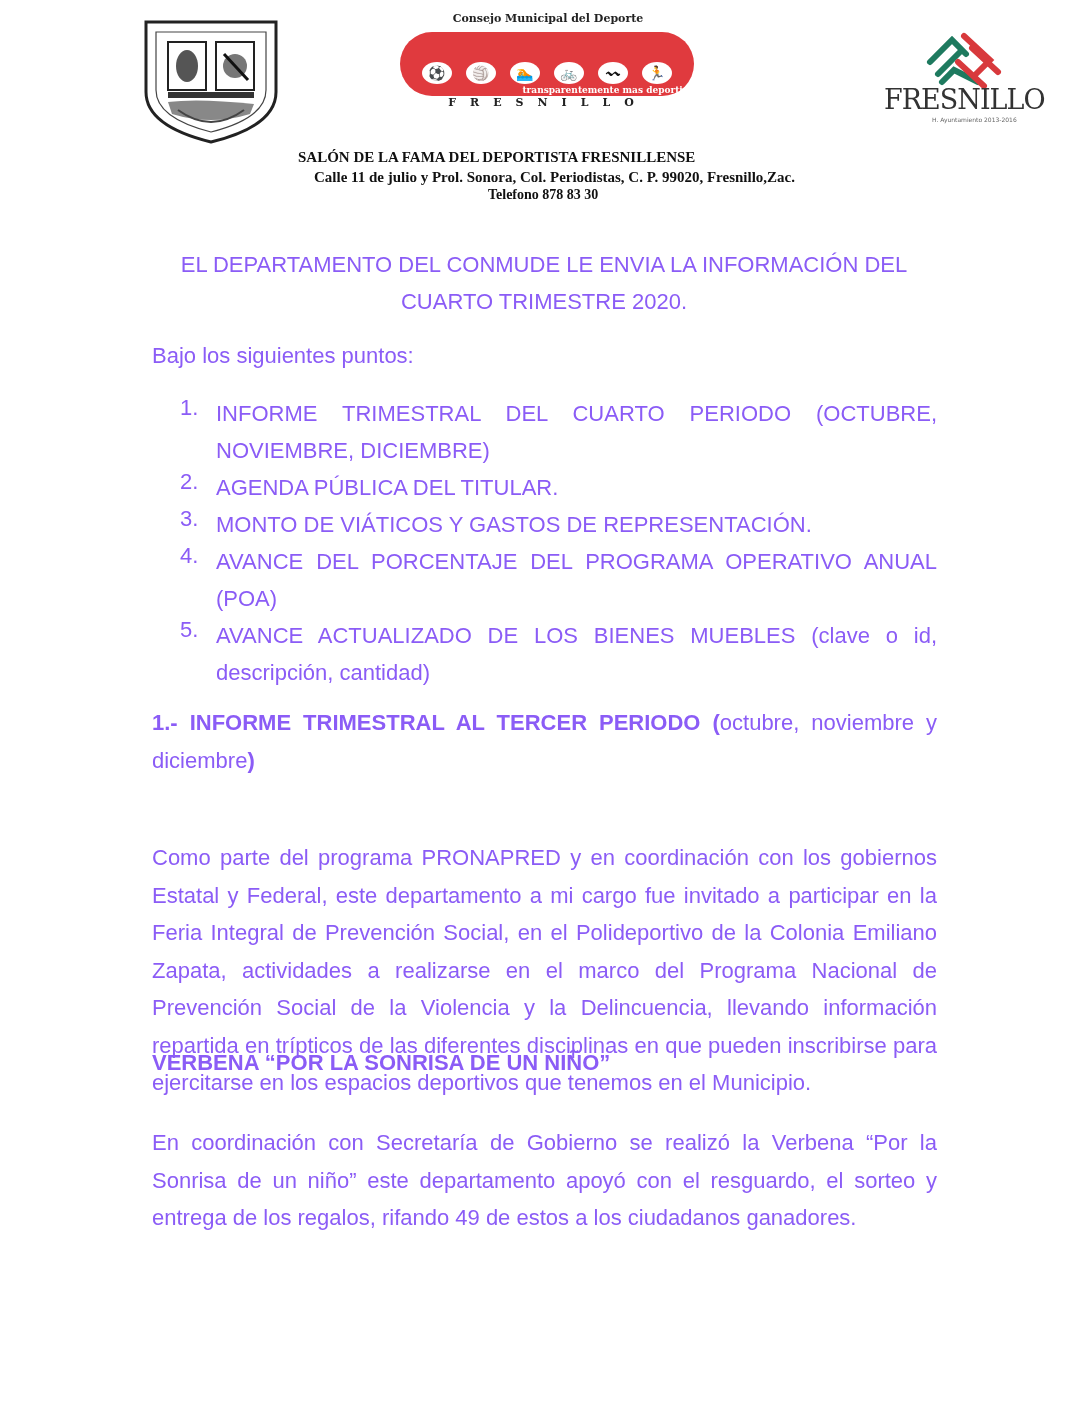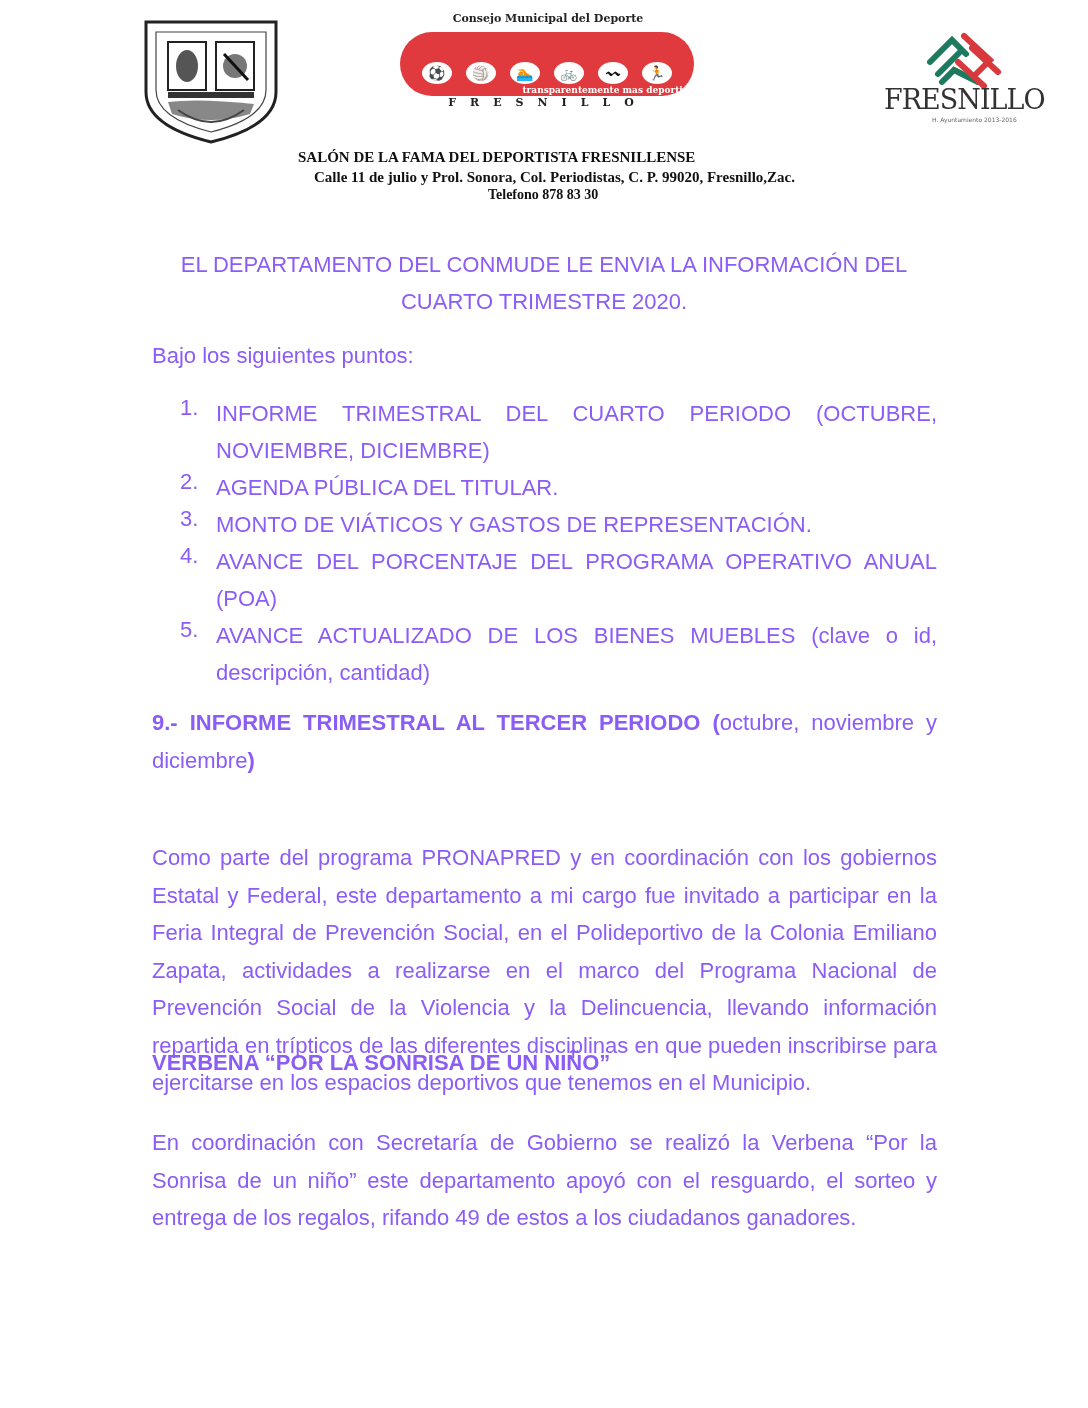--- a/index.html
+++ b/index.html
@@ -128,19 +128,19 @@
 </div>
 <div id="li4" class="abs txt list-item">
   <span class="num">4.</span>
   <span class="body">AVANCE DEL PORCENTAJE DEL PROGRAMA OPERATIVO ANUAL (POA)</span>
 </div>
 <div id="li5" class="abs txt list-item">
   <span class="num">5.</span>
   <span class="body">AVANCE ACTUALIZADO DE LOS BIENES MUEBLES (clave o id, descripción, cantidad)</span>
 </div>
 
-<div id="sec1" class="abs txt para"><b>9.- INFORME TRIMESTRAL AL TERCER PERIODO (</b><span>octubre, noviembre y diciembre</span><b>)</b></div>
+<div id="sec1" class="abs txt para"><b>1.- INFORME TRIMESTRAL AL TERCER PERIODO (</b><span>octubre, noviembre y diciembre</span><b>)</b></div>
 
 <div id="para1" class="abs txt para">Como parte del programa PRONAPRED y en coordinación con los gobiernos Estatal y Federal, este departamento a mi cargo fue invitado a participar en la Feria Integral de Prevención Social, en el Polideportivo de la Colonia Emiliano Zapata, actividades a realizarse en el marco del Programa Nacional de Prevención Social de la Violencia y la Delincuencia, llevando información repartida en trípticos de las diferentes disciplinas en que pueden inscribirse para ejercitarse en los espacios deportivos que tenemos en el Municipio.</div>
 
 <div id="verbena-h" class="abs txt">VERBENA “POR LA SONRISA DE UN NIÑO”</div>
 
 <div id="para2" class="abs txt para">En coordinación con Secretaría de Gobierno se realizó la Verbena “Por la Sonrisa de un niño” este departamento apoyó con el resguardo, el sorteo y entrega de los regalos, rifando 49 de estos a los ciudadanos ganadores.</div>
 
 </body></html>

